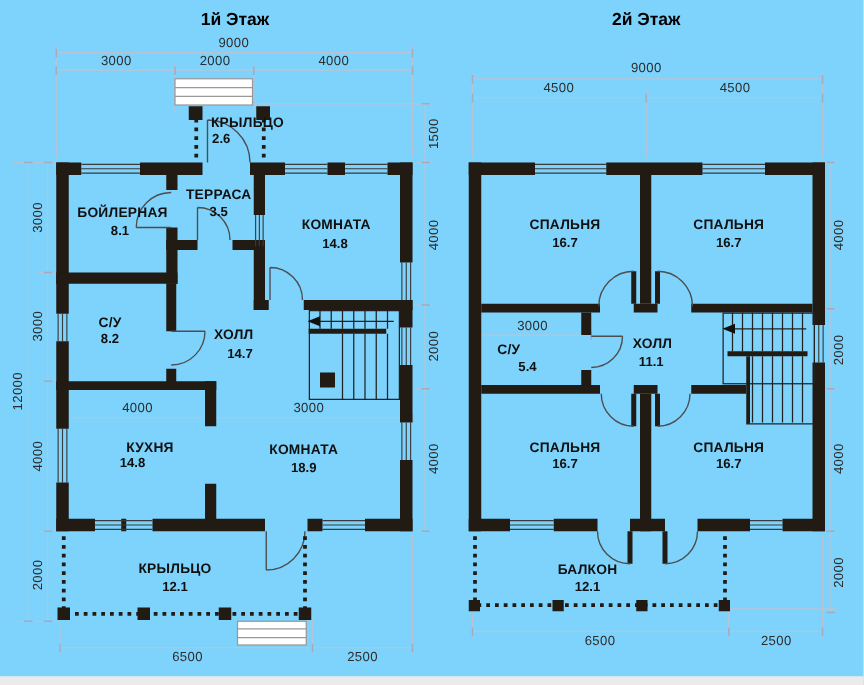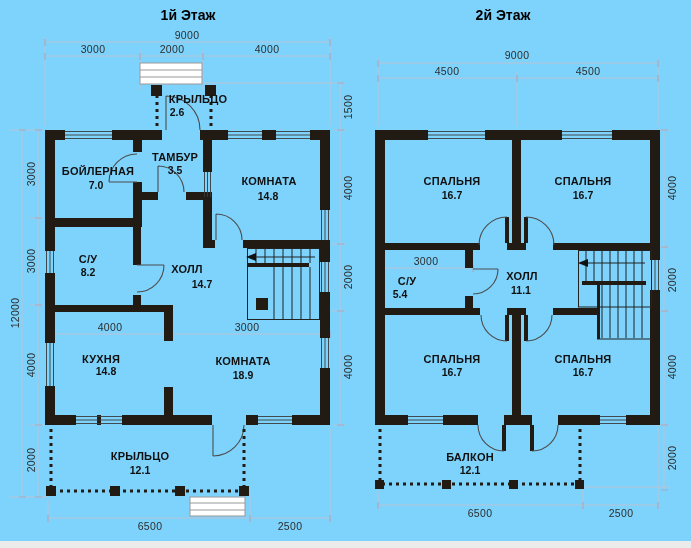--- a/index.html
+++ b/index.html
@@ -202,35 +202,35 @@
   <g>
     <path d="M380,429 V482 M580,429 V482 M382,484 H578" stroke="#211b14" stroke-width="3" stroke-dasharray="3 4" fill="none"></path>
     <rect x="375" y="480" width="9" height="9" fill="#211b14"></rect>
     <rect x="442" y="480" width="9" height="9" fill="#211b14"></rect>
     <rect x="509" y="480" width="9" height="9" fill="#211b14"></rect>
     <rect x="575" y="480" width="9" height="9" fill="#211b14"></rect>
   </g>
 </svg>
 
 <div class="lbl title" style="left:188px;top:15px">1й Этаж</div>
-<div class="lbl title" style="left:503px;top:15px">2й Этаж</div>
+<div class="lbl title" style="left:517px;top:15px">2й Этаж</div>
 
 <div class="lbl room" style="left:198px;top:99px">КРЫЛЬЦО</div>
 <div class="lbl area" style="left:177px;top:112px">2.6</div>
-<div class="lbl room" style="left:175px;top:157px">ТАМБУР</div>
+<div class="lbl room" style="left:175px;top:157px">ТЕРРАСА</div>
 <div class="lbl area" style="left:175px;top:170px">3.5</div>
 <div class="lbl room" style="left:98px;top:171px">БОЙЛЕРНАЯ</div>
-<div class="lbl area" style="left:96px;top:185px">7.0</div>
+<div class="lbl area" style="left:96px;top:185px">8.1</div>
 <div class="lbl room" style="left:269px;top:181px">КОМНАТА</div>
 <div class="lbl area" style="left:268px;top:196px">14.8</div>
 <div class="lbl room" style="left:88px;top:259px">С/У</div>
 <div class="lbl area" style="left:88px;top:272px">8.2</div>
 <div class="lbl room" style="left:187px;top:269px">ХОЛЛ</div>
-<div class="lbl area" style="left:202px;top:284px">14.7</div>
-<div class="lbl room" style="left:101px;top:359px">КУХНЯ</div>
+<div class="lbl area" style="left:192px;top:284px">14.7</div>
+<div class="lbl room" style="left:120px;top:359px">КУХНЯ</div>
 <div class="lbl area" style="left:106px;top:371px">14.8</div>
 <div class="lbl room" style="left:243px;top:361px">КОМНАТА</div>
 <div class="lbl area" style="left:243px;top:375px">18.9</div>
 <div class="lbl room" style="left:140px;top:456px">КРЫЛЬЦО</div>
 <div class="lbl area" style="left:140px;top:470px">12.1</div>
 
 <div class="lbl dim" style="left:187px;top:35px">9000</div>
 <div class="lbl dim" style="left:93px;top:49px">3000</div>
 <div class="lbl dim" style="left:172px;top:49px">2000</div>
 <div class="lbl dim" style="left:267px;top:49px">4000</div>
@@ -246,21 +246,21 @@
 <div class="lbl dim" style="left:150px;top:526px">6500</div>
 <div class="lbl dim" style="left:290px;top:526px">2500</div>
 <div class="lbl dim" style="left:110px;top:327px">4000</div>
 <div class="lbl dim" style="left:247px;top:327px">3000</div>
 
 <div class="lbl room" style="left:452px;top:181px">СПАЛЬНЯ</div>
 <div class="lbl area" style="left:452px;top:195px">16.7</div>
 <div class="lbl room" style="left:583px;top:181px">СПАЛЬНЯ</div>
 <div class="lbl area" style="left:583px;top:195px">16.7</div>
 <div class="lbl room" style="left:407px;top:281px">С/У</div>
-<div class="lbl area" style="left:400px;top:294px">5.4</div>
+<div class="lbl area" style="left:422px;top:294px">5.4</div>
 <div class="lbl room" style="left:522px;top:276px">ХОЛЛ</div>
 <div class="lbl area" style="left:521px;top:290px">11.1</div>
 <div class="lbl room" style="left:452px;top:359px">СПАЛЬНЯ</div>
 <div class="lbl area" style="left:452px;top:372px">16.7</div>
 <div class="lbl room" style="left:583px;top:359px">СПАЛЬНЯ</div>
 <div class="lbl area" style="left:583px;top:372px">16.7</div>
 <div class="lbl room" style="left:470px;top:457px">БАЛКОН</div>
 <div class="lbl area" style="left:470px;top:470px">12.1</div>
 
 <div class="lbl dim" style="left:517px;top:55px">9000</div>

